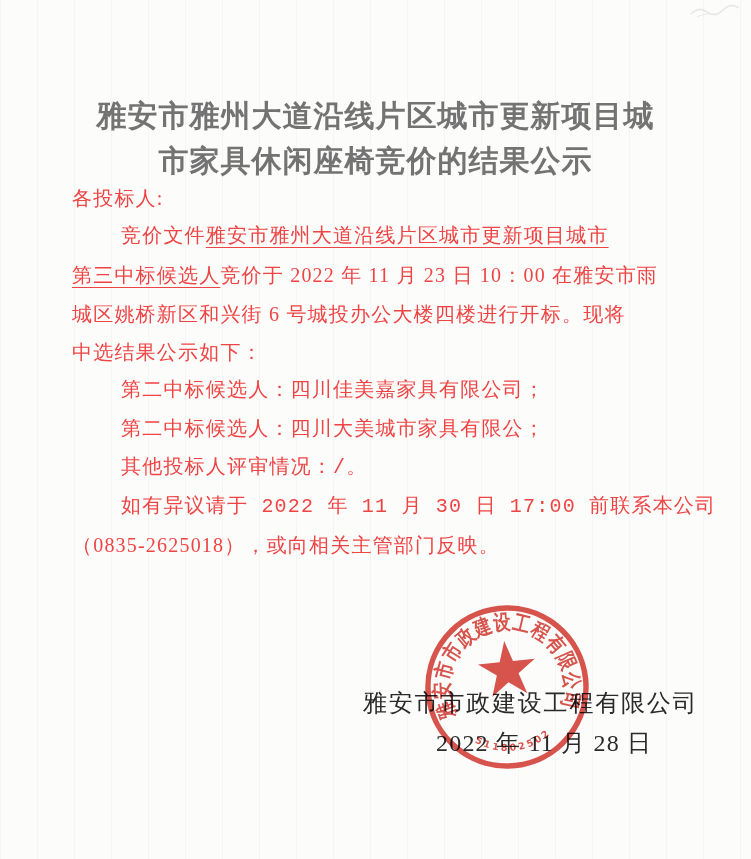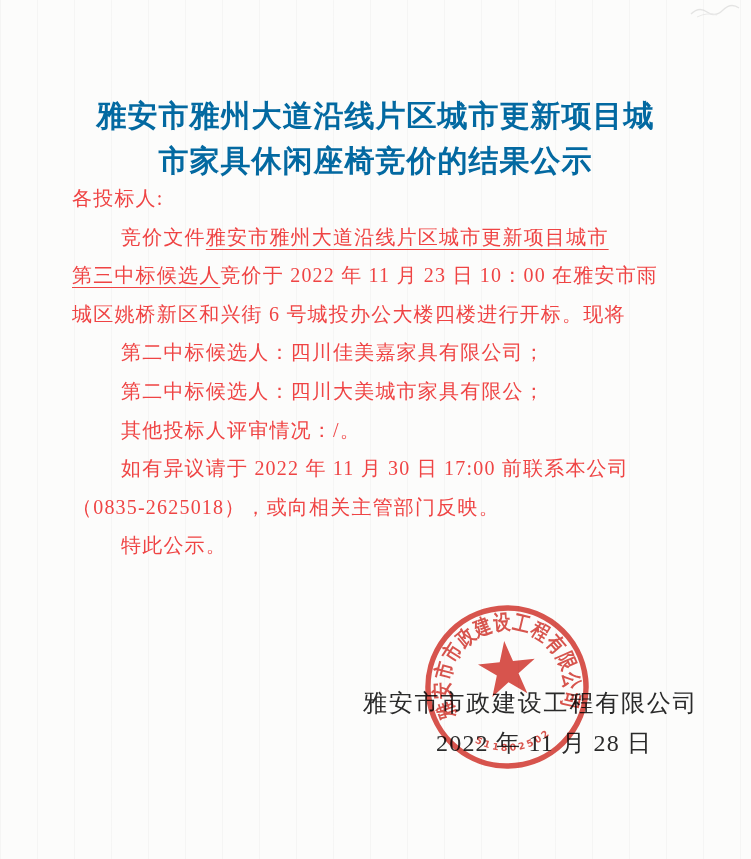--- a/index.html
+++ b/index.html
@@ -12,29 +12,29 @@
   }
   
   .page::before{
     content:""; position:absolute; inset:0; pointer-events:none;
     background:repeating-linear-gradient(90deg,
       rgba(90,90,90,0.045) 0 1px, rgba(0,0,0,0) 1px 37px);
   }
   .title{
     position:absolute; top:93px; left:60px; right:60px;
     text-align:center; font-size:30px; font-weight:700;
-    line-height:45px; letter-spacing:1px; color:#0369a1;
+    line-height:45px; letter-spacing:1px; color:#737373;
   }
   .bodytext{
     position:absolute; top:179px; left:72px; right:80px;
     font-size:20px; line-height:38.6px; letter-spacing:1.2px;
     white-space:nowrap; color:#ef4444;
   }
   .bline{height:38.6px;}
-  .indent{padding-left:49px;}
+  .indent{padding-left:49px;font-family:Liberation Mono, monospace;}
   .ul{
     text-decoration:underline;
     text-decoration-thickness:1px;
     text-underline-offset:5px;
   }
   .sig-company{
     position:absolute; top:687px; left:363px;
     font-size:24px; letter-spacing:1.8px; white-space:nowrap; color:#2a2a2a;
   }
   .sig-date{
@@ -65,26 +65,26 @@
   <div class="title">
     <div>雅安市雅州大道沿线片区城市更新项目城</div>
     <div>市家具休闲座椅竞价的结果公示</div>
   </div>
 
   <div class="bodytext">
     <div class="bline">各投标人:</div>
     <div class="bline indent"><span>竞价文件</span><span class="ul">雅安市雅州大道沿线片区城市更新项目城市</span></div>
     <div class="bline"><span class="ul">第三中标候选人</span><span>竞价于 2022 年 11 月 23 日 10：00 在雅安市雨</span></div>
     <div class="bline">城区姚桥新区和兴街 6 号城投办公大楼四楼进行开标。现将</div>
+    <div class="bline">中选结果公示如下：</div>
     <div class="bline indent">第二中标候选人：四川佳美嘉家具有限公司；</div>
     <div class="bline indent">第二中标候选人：四川大美城市家具有限公；</div>
     <div class="bline indent">其他投标人评审情况：/。</div>
     <div class="bline indent">如有异议请于 2022 年 11 月 30 日 17:00 前联系本公司</div>
     <div class="bline">（0835-2625018），或向相关主管部门反映。</div>
-    <div class="bline indent">特此公示。</div>
   </div>
 
   <div class="sig-company">雅安市市政建设工程有限公司</div>
   <div class="sig-date">2022 年 11 月 28 日</div>
 
   <svg class="seal" viewBox="-87 -87 174 174" xmlns="http://www.w3.org/2000/svg">
     <g transform="rotate(-6)">
       <circle class="seal-ring" cx="0" cy="0" r="79"></circle>
       <polygon class="seal-star" points="2,-46 -4.7,-25.3 -26.5,-25.3 -8.9,-12.5 -15.6,8.3 2,-4.5 19.6,8.3 12.9,-12.5 30.5,-25.3 8.7,-25.3"></polygon>
       <path id="sealTextArc" d="M -53.4 22.9 A 58 58 0 1 1 53.4 22.9" fill="none"></path>

